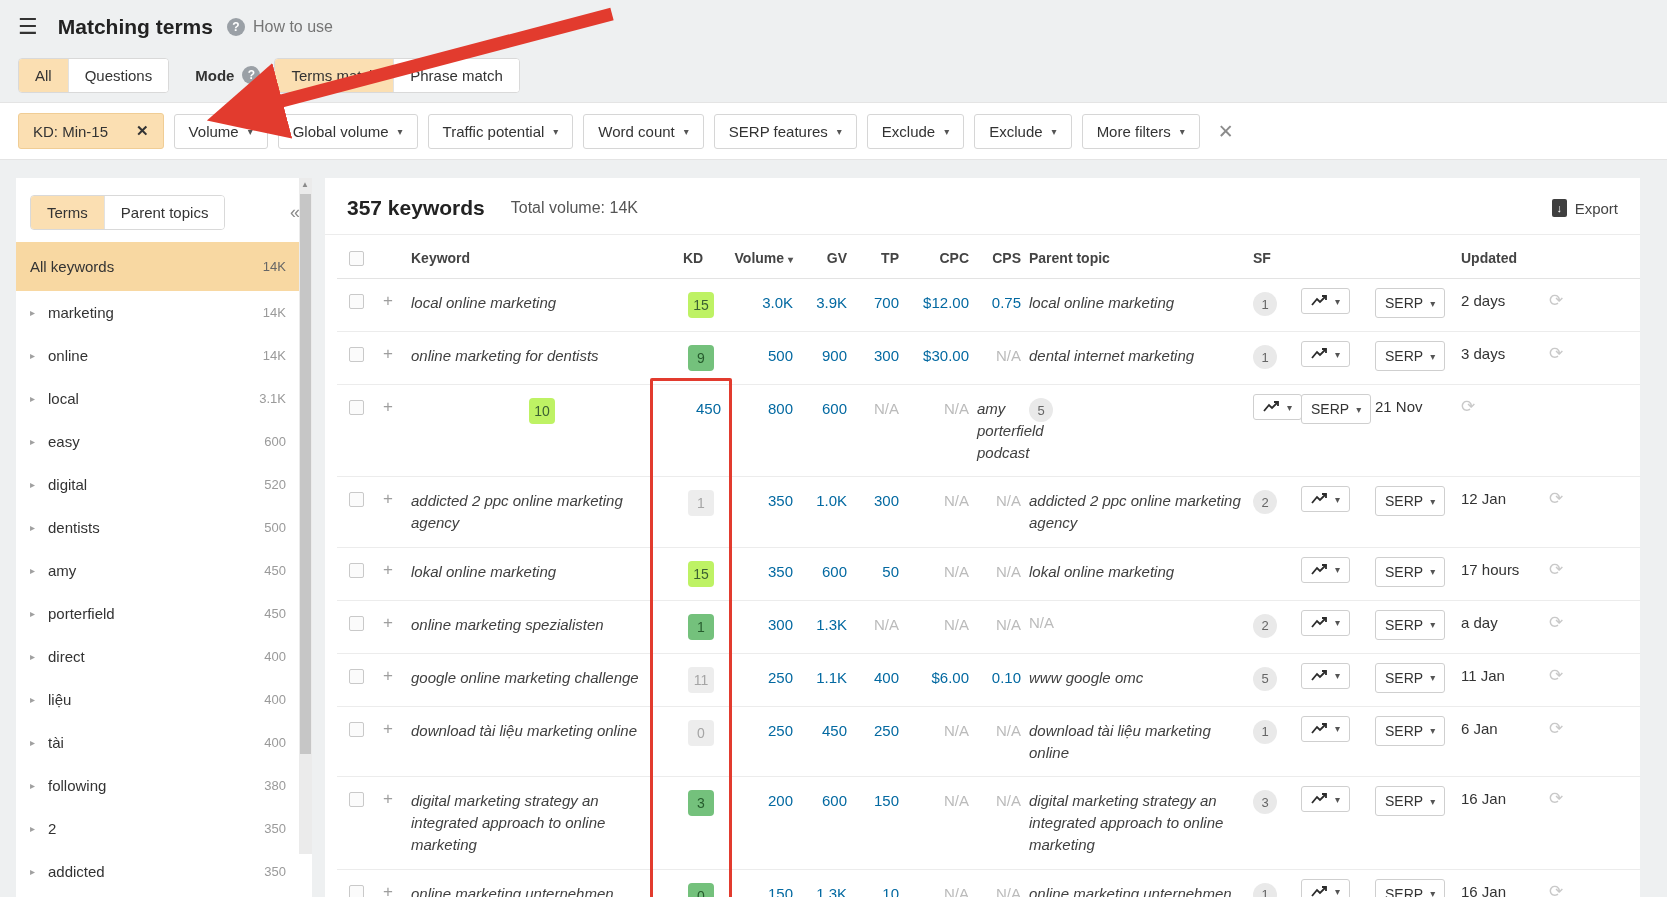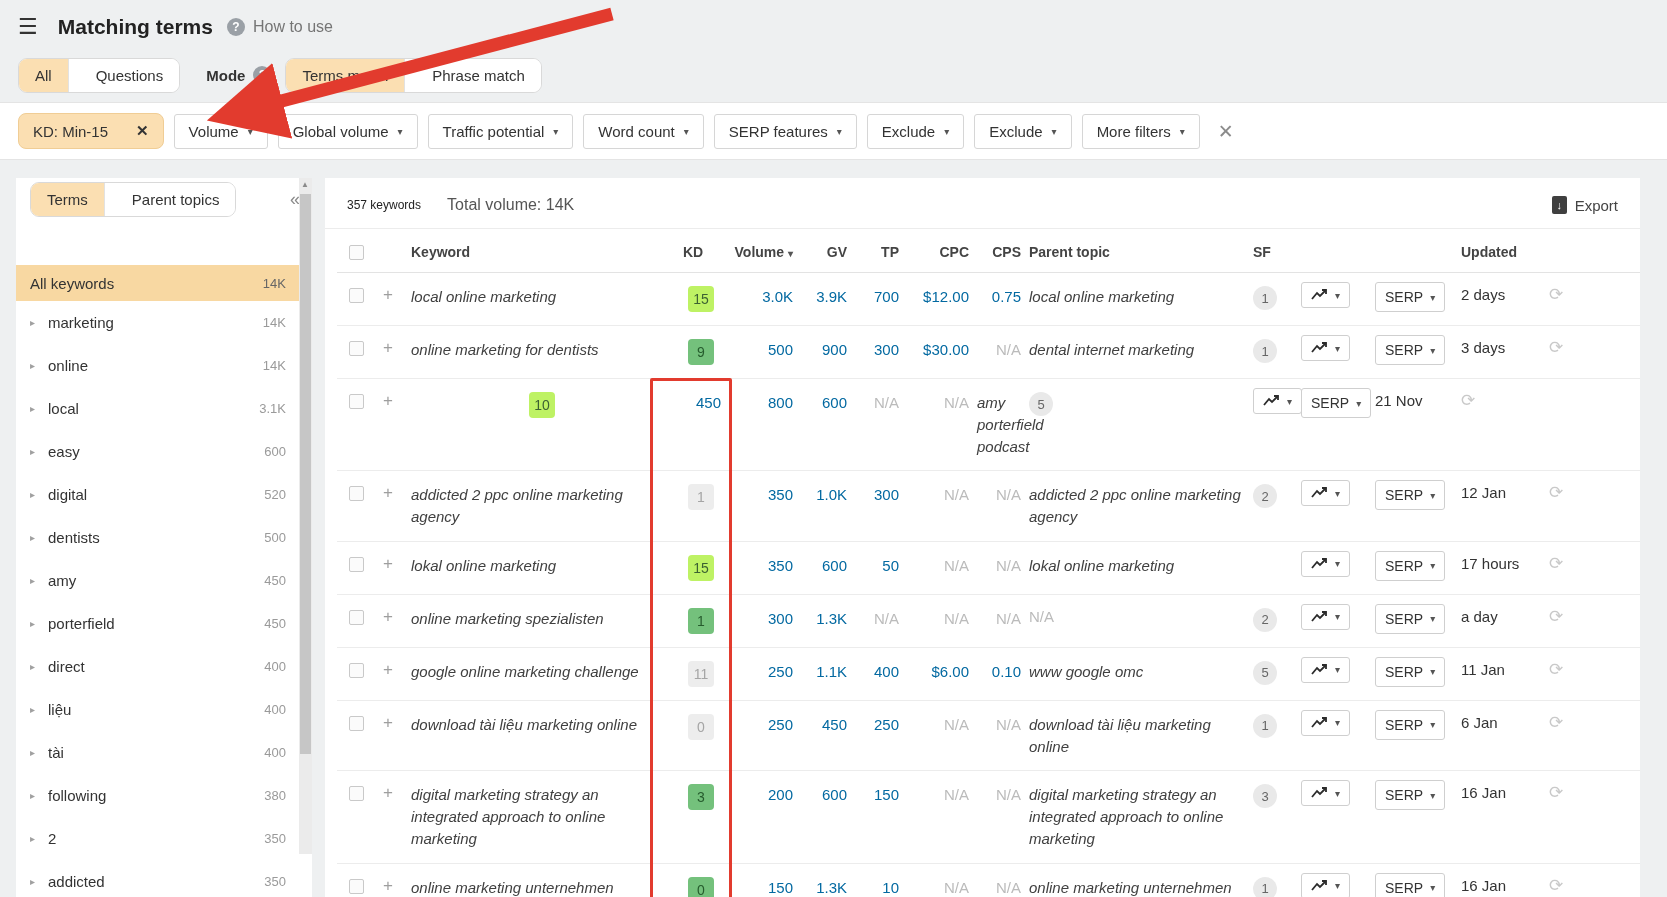--- a/index.html
+++ b/index.html
@@ -10,62 +10,62 @@
   .topbar { display:flex; align-items:center; padding:10px 0 0 18px; height:44px; }
   .burger { font-size:22px; color:#333; margin-right:20px; cursor:pointer; }
   .title { font-size:21px; font-weight:bold; color:#222; }
   .qcircle { width:18px; height:18px; border-radius:50%; background:#9aa0a6; color:#fff;
     font-size:12px; font-weight:bold; display:inline-flex; align-items:center; justify-content:center;
     margin:0 8px 0 14px; }
   .howto { font-size:16px; color:#757575; }
 
   
   .modebar { display:flex; align-items:center; padding:12px 0 0 18px; height:50px; }
-  .seg { display:inline-flex; border:1px solid #d9d9d9; border-radius:9px; overflow:hidden; background:#fff;gap:11px; }
+  .seg { display:inline-flex; border:1px solid #d9d9d9; border-radius:4px; overflow:hidden; background:#fff; }
   .seg button { border:none; background:#fff; font-family:inherit; font-size:15px; color:#333;
     padding:8px 16px; cursor:pointer; border-right:1px solid #e2e2e2; }
   .seg button:last-child { border-right:none; }
   .seg button.active { background:#fbdfb2; }
   .mode-label { font-weight:bold; font-size:15px; margin-left:26px; }
   .modebar .qcircle { margin:0 14px 0 8px; }
 
   
   .filterbar { background:#fff; border-top:1px solid #e4e4e4; border-bottom:1px solid #e4e4e4;
     margin-top:8px; display:flex; align-items:center; padding:11px 18px; gap:10px; height:58px; }
   .chip { display:inline-flex; align-items:center; background:#fbdfb2; border:1px solid #f0cd95;
-    border-radius:8px; font-size:15px; padding:0; overflow:hidden; }
+    border-radius:3px; font-size:15px; padding:0; overflow:hidden; }
   .chip .chip-label { padding:8px 14px; }
   .chip .chip-x { padding:8px 14px; cursor:pointer; font-size:15px; color:#333; font-weight:bold; }
   .fdrop { display:inline-flex; align-items:center; gap:9px; background:#fff; border:1px solid #d6d6d6;
     border-radius:3px; font-family:inherit; font-size:15px; color:#333; padding:8px 14px; cursor:pointer; }
   .fdrop .caret, .caret { font-size:10px; color:#555; }
   .filters-x { color:#8b8b8b; font-size:19px; margin-left:8px; cursor:pointer; }
 
   
   .content { position:relative; }
 
   
   .sidebar { position:absolute; left:16px; top:18px; width:296px; height:820px; background:#fff; }
-  .sidebar-head { display:flex; align-items:center; justify-content:space-between; padding:4px 12px 12px 14px; }
+  .sidebar-head { display:flex; align-items:center; justify-content:space-between; padding:17px 12px 12px 14px; }
   .collapse { color:#8b8b8b; font-size:18px; cursor:pointer; }
   .side-list { position:relative; }
   .side-item { display:flex; align-items:center; height:43px; padding:0 26px 0 14px; cursor:pointer; font-size:15px; }
-  .side-item.active { background:#f8d8a2; height:36px;margin-top:36px; }
+  .side-item.active { background:#f8d8a2; height:49px; }
   .side-item .tri { color:#a0a0a0; font-size:10px; width:18px; flex:0 0 18px; }
   .side-item .lbl { flex:1; color:#333; }
   .side-item .cnt { color:#9a9a9a; font-size:13px; }
   .side-item.active .cnt { color:#666; }
   .side-scroll { position:absolute; right:0; top:0; width:13px; height:676px; background:#ebebeb; }
   .side-scroll .up { position:absolute; top:2px; left:2px; font-size:8px; color:#8a8a8a; }
   .side-scroll .thumb { position:absolute; top:16px; left:1px; width:11px; height:560px; background:#c6c6c6; }
 
   
   .main { position:absolute; left:325px; top:18px; width:1315px; height:861px; background:#fff; }
   .summary { display:flex; align-items:center; padding:18px 22px 14px 22px; border-bottom:1px solid #ececec; }
-  .kw-count { font-size:12px; font-weight:normal; color:#222; }
+  .kw-count { font-size:21px; font-weight:bold; color:#222; }
   .total-vol { font-size:16px; color:#555; margin-left:26px; }
   .export { margin-left:auto; display:inline-flex; align-items:center; gap:8px; background:none; border:none;
     font-family:inherit; font-size:15px; color:#444; cursor:pointer; }
   .doc-ico { width:15px; height:18px; background:#3f3f3f; border-radius:2px; color:#fff; font-size:11px;
     display:inline-flex; align-items:center; justify-content:center; }
 
   .grid-row { display:grid;
     grid-template-columns:34px 28px 246px 72px 72px 54px 52px 70px 52px 224px 48px 74px 86px 88px 40px;
     padding-left:12px; align-items:start;margin-left:12px; }
   .thead { border-bottom:1px solid #e3e3e3; padding-top:14px; padding-bottom:12px; font-size:14px;

